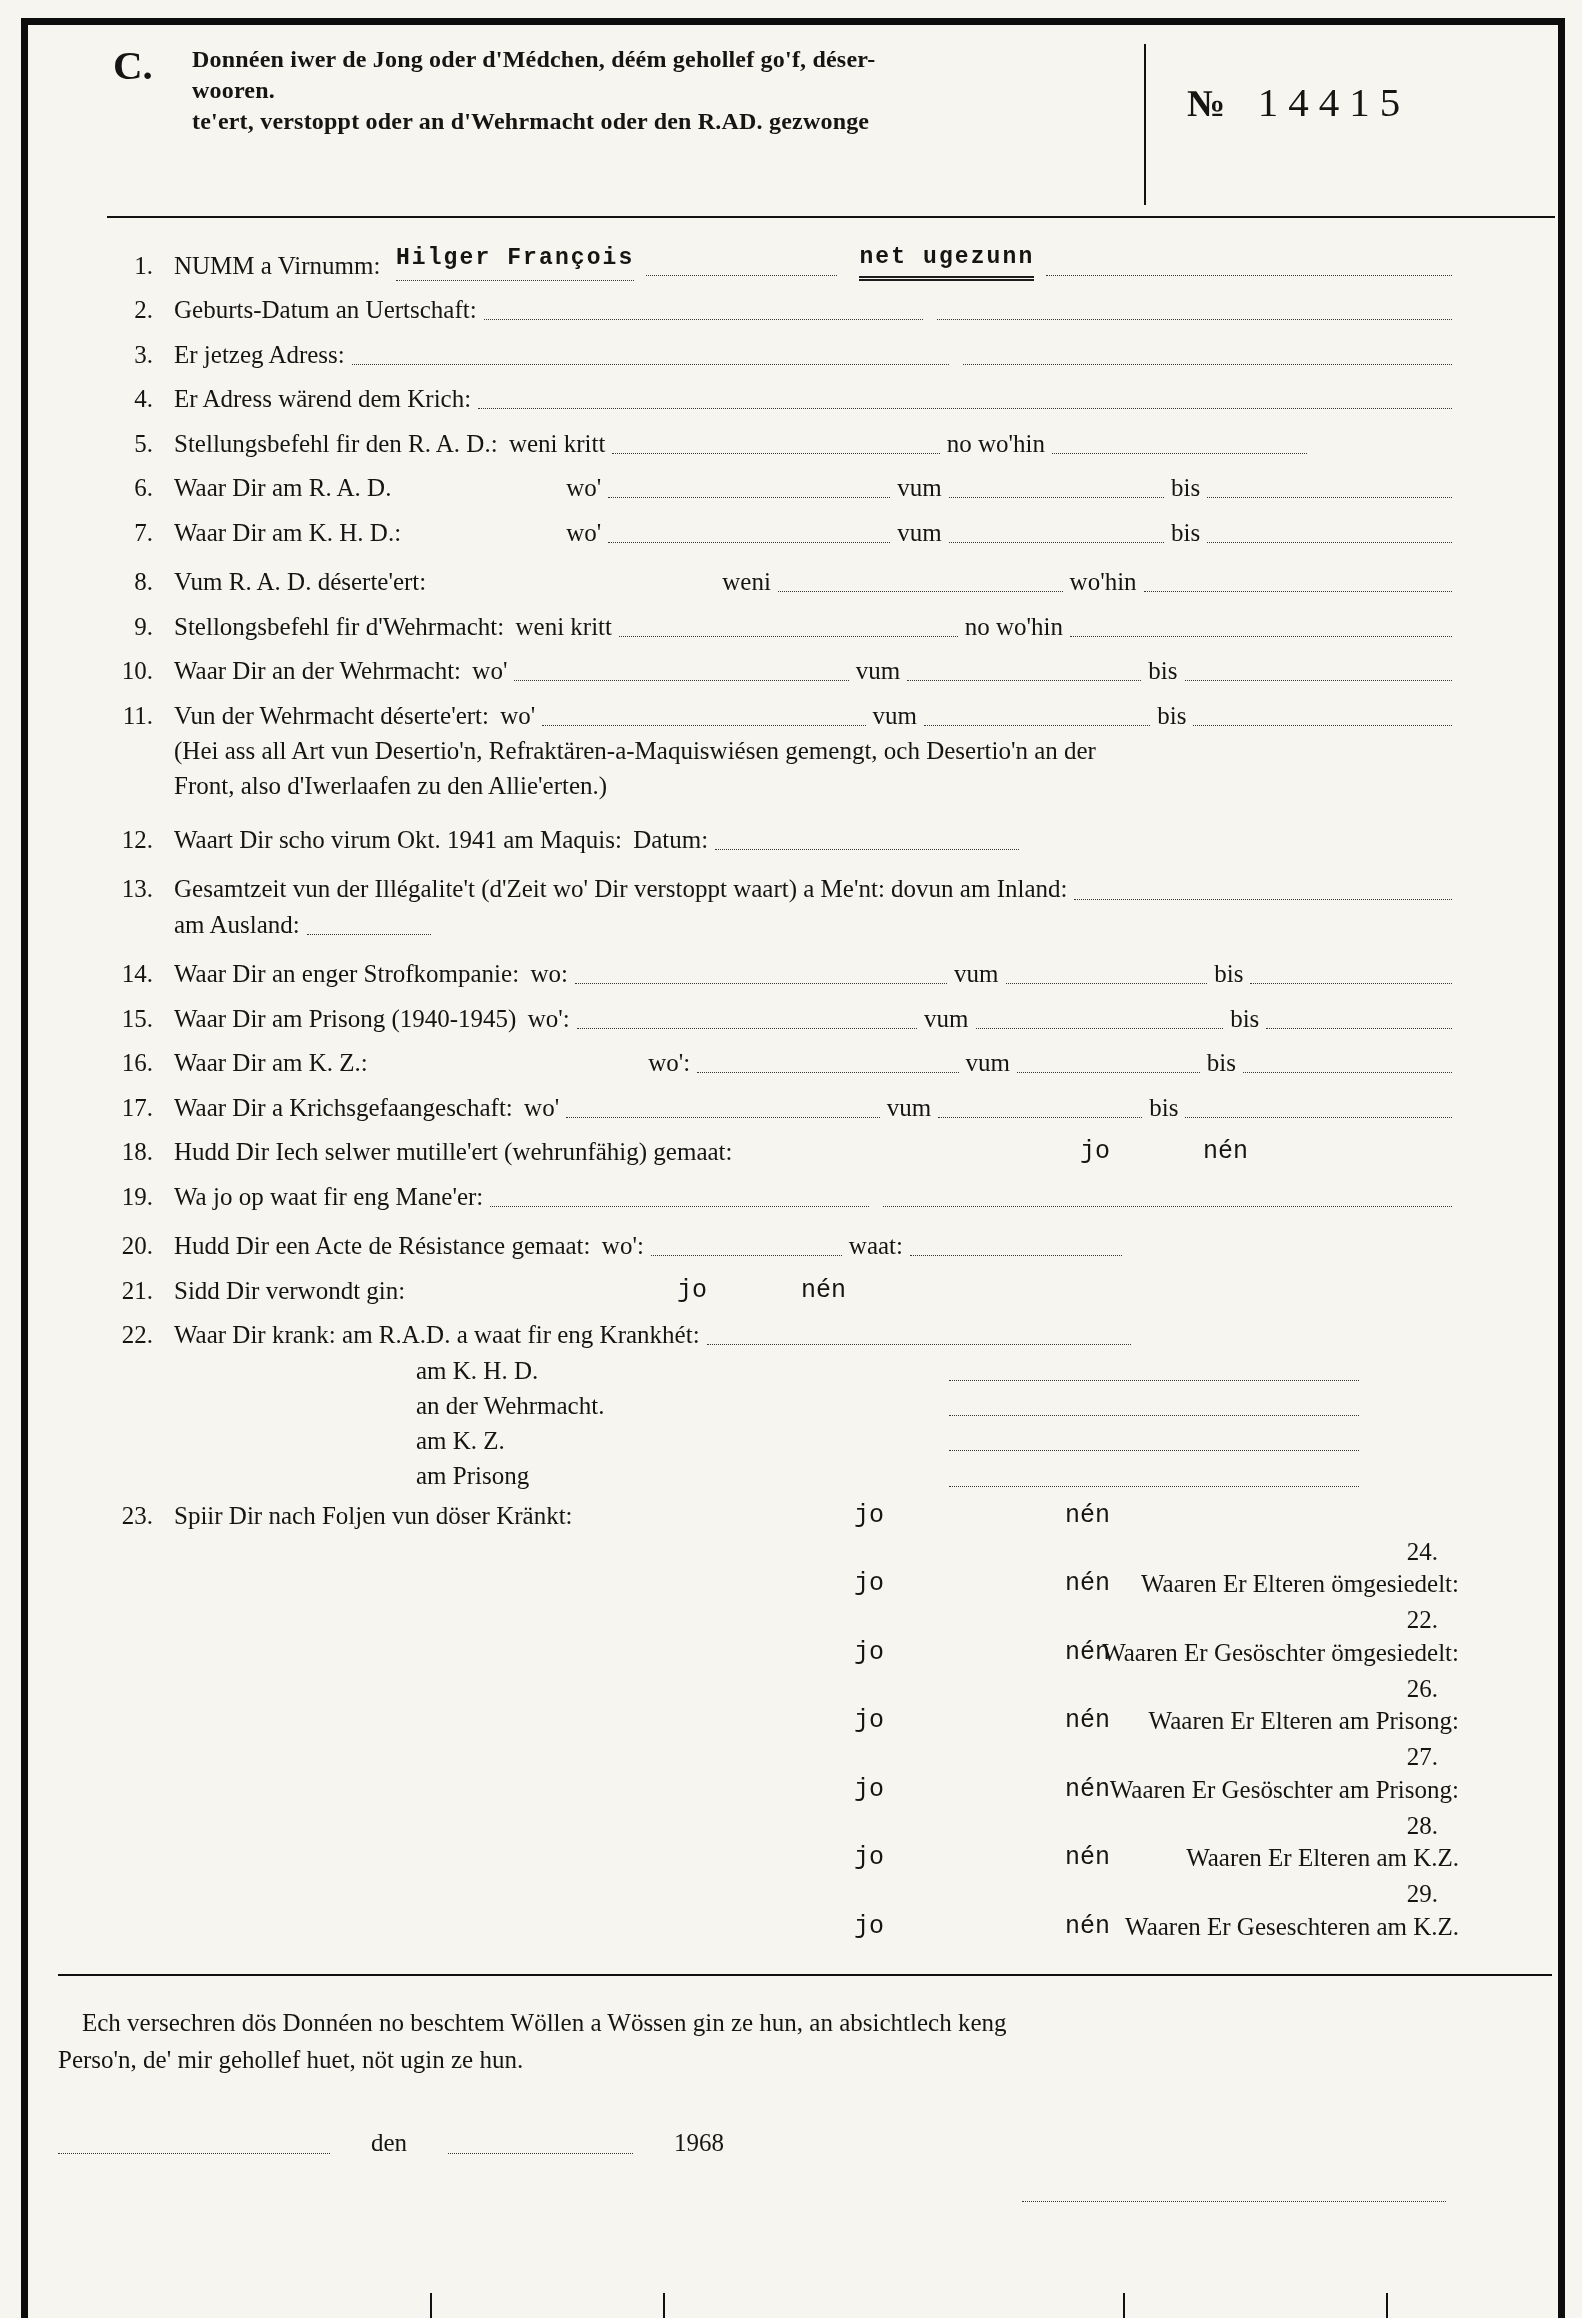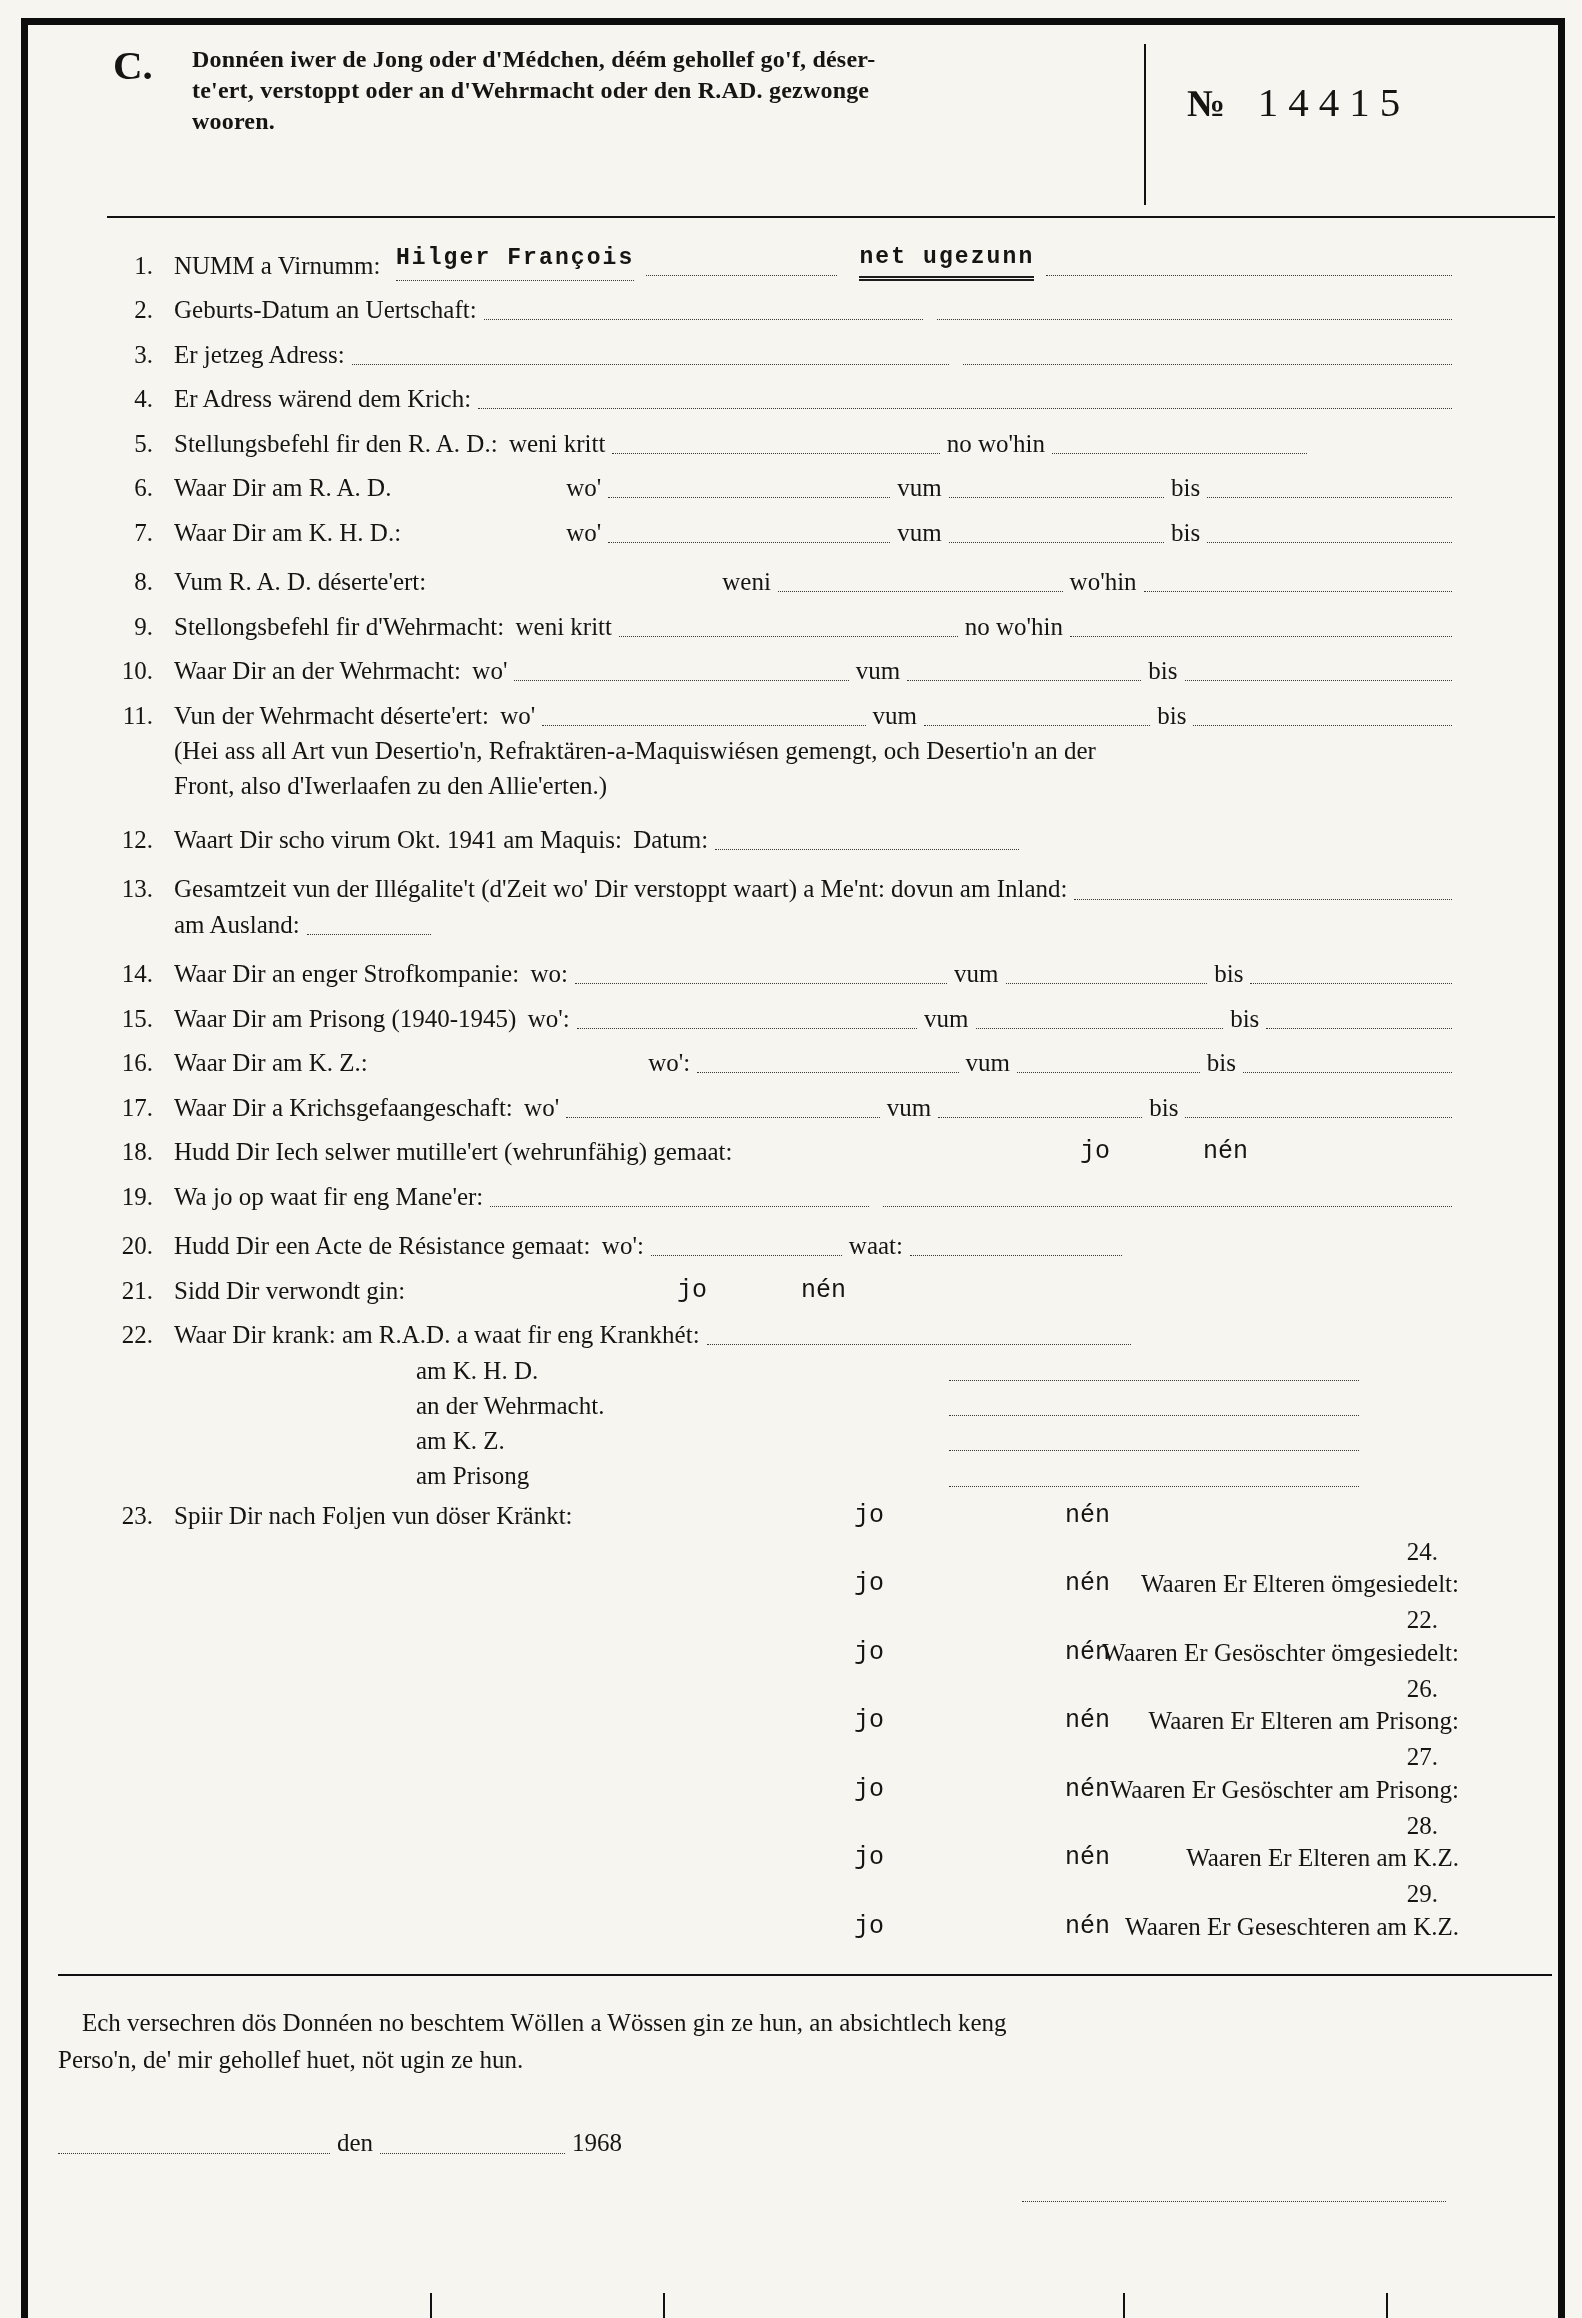--- a/index.html
+++ b/index.html
@@ -47,21 +47,21 @@
   .dbl{border-bottom:5px double #1c1c1c; padding-bottom:2.1px;}
   .jo,.nen{position:absolute; bottom:0;font-family:Liberation Mono, monospace;}
   .yn-a .jo{left:971px;} .yn-a .nen{left:1094px;}
   .yn-b .jo{left:568px;}  .yn-b .nen{left:692px;}
   .yn-c .jo{left:745px;} .yn-c .nen{left:956px;}
 
   
   .decl-rule{border-top:2.8px solid #101010; margin:31px -93px 0 -51px;}
   .decl{margin:28px 0 0 -51px; font-size:25px; line-height:37px;}
   .decl .l1{padding-left:24px;}
-  .daterow{margin-left:-51px; margin-top:49px;}
+  .daterow{margin-left:-51px; margin-top:49px;gap:34px;}
   .sigrow{margin-top:41px; justify-content:flex-end;}
   .sigrow .dots{margin-right:12.7px;}
 
   
   .btable{display:flex; margin:85px -31px 0 -51px; height:254px;}
   .t-cell0{flex:none; width:372px; position:relative;}
   .nr-row{position:absolute; top:71px; left:0; right:10px; display:flex; align-items:flex-end; font-size:25px; line-height:32.5px;}
   .t-col{flex:none; border-left:2.1px solid #111; padding-top:2.8px;}
   .t-dot{height:50px; border-bottom:1.4px dotted #3a3833; margin:0 11.3px;}
 </style>
@@ -69,22 +69,22 @@
 <body>
 
 <div class="page">
   <div class="frame"></div>
   <div class="content">
 
     <div class="header">
       <div class="c-letter">C.</div>
       <div class="header-text">
         <div>Donnéen iwer de Jong oder d'Médchen, déém gehollef go'f, déser-</div>
+        <div>wooren.</div>
         <div>te'ert, verstoppt oder an d'Wehrmacht oder den R.AD. gezwonge</div>
-        <div>wooren.</div>
       </div>
       <div class="vdiv"></div>
       <div class="number">
         <span class="no-sign">№</span><span class="no-val">14415</span>
       </div>
     </div>
     <div class="header-rule"></div>
 
     <div class="items">
 

